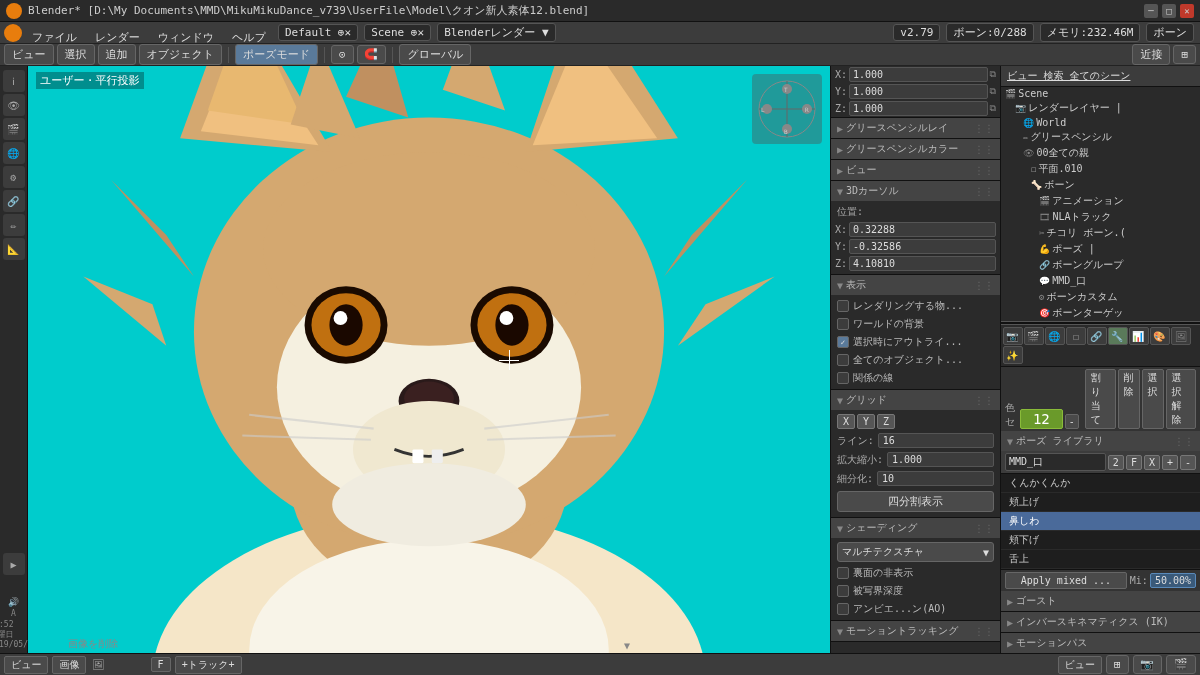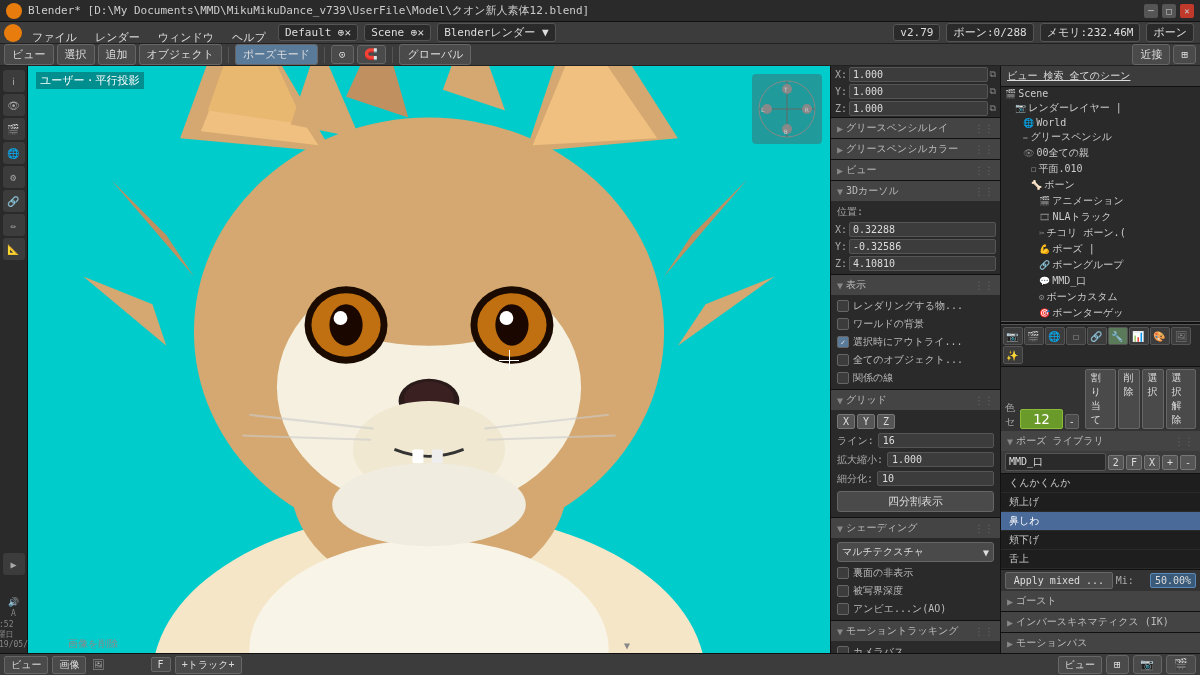--- a/index.html
+++ b/index.html
@@ -347,21 +347,21 @@
       padding: 2px 4px;
       background: #4a4a4a;
       border: 1px solid #666;
       border-radius: 2px;
       color: #ddd;
       font-size: 10px;
       cursor: pointer;
       text-align: center;
     }
     .mi-field {
-      display: flex; align-items: center; gap: 16px;
+      display: flex; align-items: center; gap: 2px;
     }
     .mi-label { color: #aaa; font-size: 10px; }
     .mi-val {
       background: #3a5a7a;
       border: 1px solid #5a8aba;
       border-radius: 2px;
       padding: 1px 4px;
       color: #ddd;
       font-size: 10px;
     }
@@ -800,27 +800,20 @@
         </div>
       </div>
     </div>
 
     <div class="panel-section">
       <div class="section-title">
         <span class="arrow">▼</span>
         <span>モーショントラッキング</span>
         <span style="margin-left:auto; color:#666;">⋮⋮</span>
       </div>
-      <div class="section-content">
-        <div class="checkbox-row">
-          <div class="cb"></div>
-          <span class="cb-label">カメラバス</span>
-        </div>
-
-      </div>
     </div>
   </div>
 
   <div id="far-right-panel">
 
     <div class="panel-header">
       <span>ビュー 検索 全てのシーン</span>
     </div>
 
     <div class="outliner-item">

